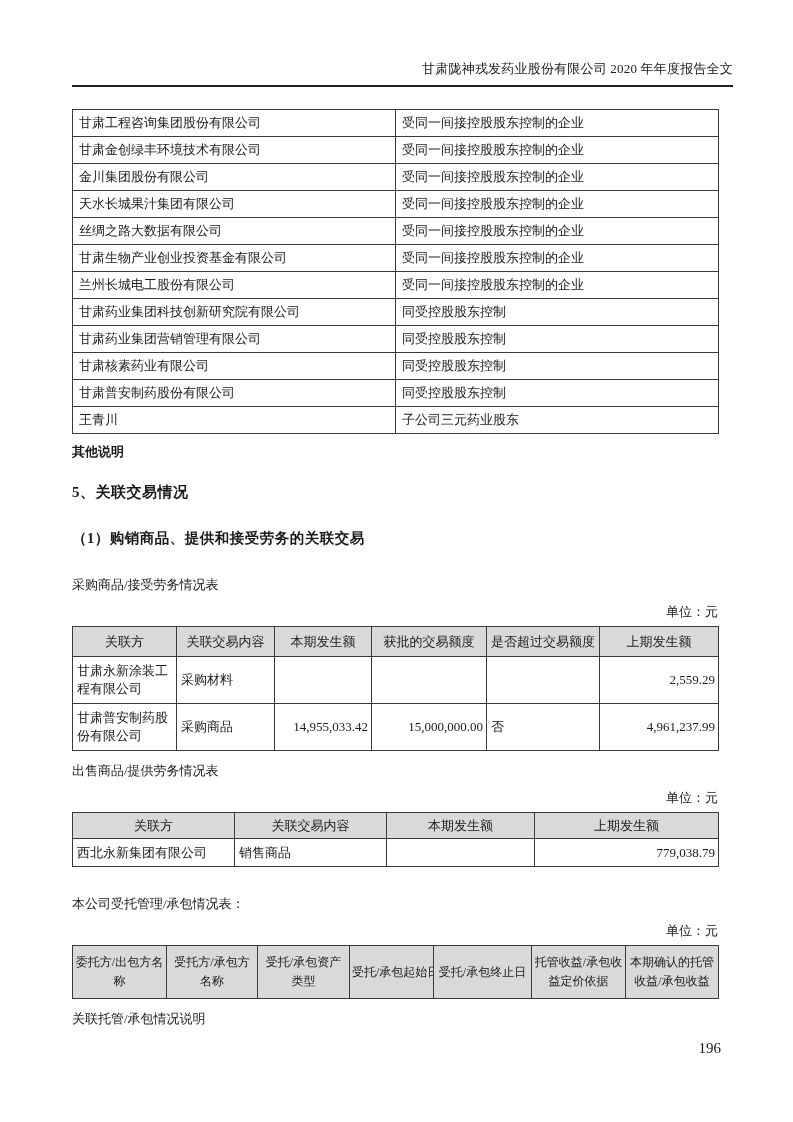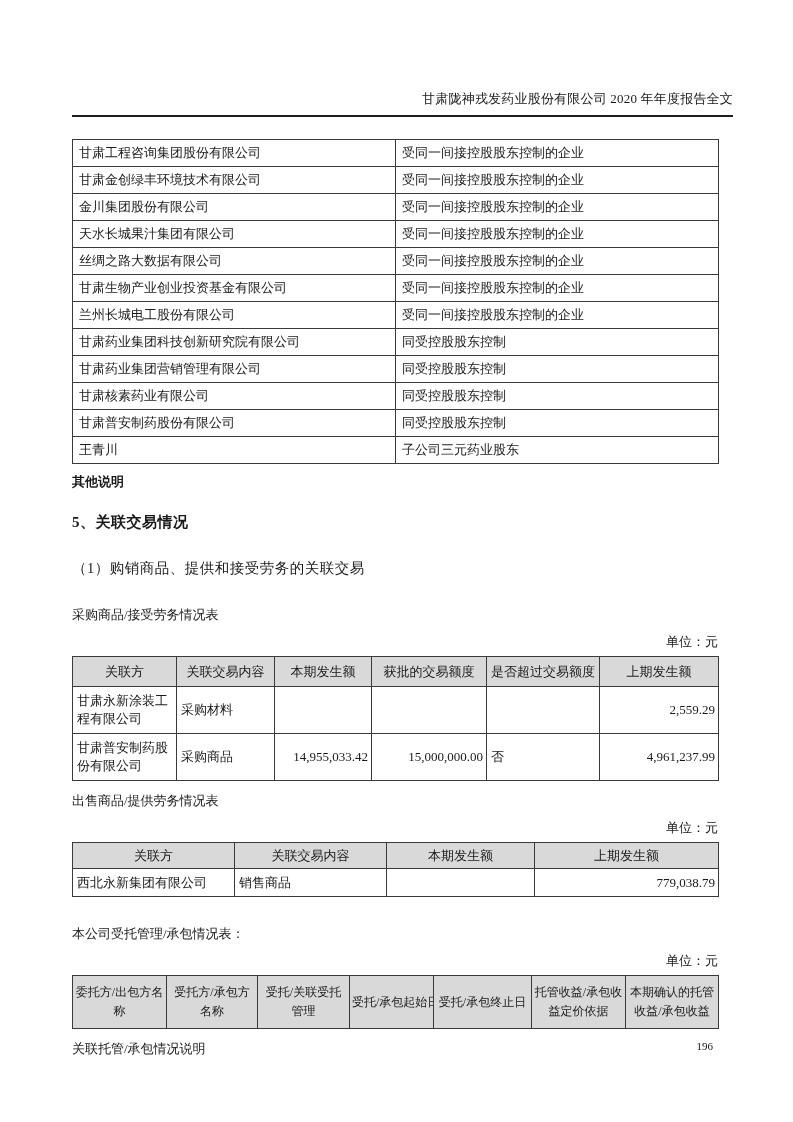--- a/index.html
+++ b/index.html
@@ -6,42 +6,42 @@
   html,body { background:#888; }
   .page {
     position:relative;
     width:793px; height:1122px;
     margin:0 auto;
     background:#ffffff;
     font-family:"Liberation Serif","DejaVu Serif",serif;
     color:#1a1a1a;
     overflow:hidden;
   }
-  .content { padding:0 60px 0 72px;margin-top:42px; }
+  .content { padding:12px 60px 0 72px; }
 
   .doc-header {
     padding-top:48px;
     padding-bottom:7px;
     text-align:right;
     font-size:13px;
     border-bottom:2px solid #1f1f1f;
     letter-spacing:0.2px;
   }
 
   table { border-collapse:collapse; table-layout:fixed; width:646px; }
   td, th { border:1px solid #3a3a3a; font-size:13px; font-weight:normal; overflow:hidden; }
 
   
   .t1 { margin-top:22px; }
   .t1 td { height:27px; padding:2px 6px; text-align:left; vertical-align:middle; }
 
   .note { font-size:13px; margin-top:9px;font-weight:bold; }
 
   .h-sec { font-size:15px; font-weight:bold; margin-top:22px; letter-spacing:0.5px; }
-  .h-sub { font-size:14.5px; font-weight:normal; margin-top:27px; letter-spacing:0.5px; }
+  .h-sub { font-size:14.5px; font-weight:bold; margin-top:27px; letter-spacing:0.5px; }
 
   .caption { font-size:13px; margin-top:28px; }
   .caption-sm { font-size:13px; margin-top:11px; }
   .unit { font-size:13px; margin-top:9px; text-align:right; padding-right:15px; }
 
   .head-row th {
     background:#d9d9d9;
     text-align:center;
     vertical-align:middle;
   }
@@ -60,22 +60,22 @@
   .t3 td.num { text-align:right; padding-right:3px; }
   .t3 td.txt { text-align:left; }
 
   
   .t4 { margin-top:5px; }
   .t4 .head-row th { height:53px; padding:2px 2px; font-size:12px; line-height:1.55; }
   .t4 .head-row th.nowrap { white-space:nowrap; }
 
   .page-number {
     position:absolute;
-    top:1040px; right:80px;
-    font-size:11px;
+    top:1040px; right:72px;
+    font-size:15px;
   }
 </style>
 </head>
 <body>
 
 <div class="page">
   <div class="content">
 
     <div class="doc-header">甘肃陇神戎发药业股份有限公司 2020 年年度报告全文</div>
 
@@ -220,21 +220,21 @@
           <col style="width:92px">
         <col style="width:84px">
           <col style="width:98px">
           <col style="width:94px">
           <col style="width:93px">
       </colgroup>
       <tbody>
         <tr class="head-row">
           <th>委托方/出包方名称</th>
           <th>受托方/承包方名称</th>
-          <th>受托/关联受托管理</th>
+          <th>受托/承包资产类型</th>
           <th class="nowrap">受托/承包起始日</th>
           <th class="nowrap">受托/承包终止日</th>
           <th>托管收益/承包收益定价依据</th>
           <th>本期确认的托管收益/承包收益</th>
         </tr>
       </tbody>
     </table>
 
     <div class="caption-sm">关联托管/承包情况说明</div>
 

